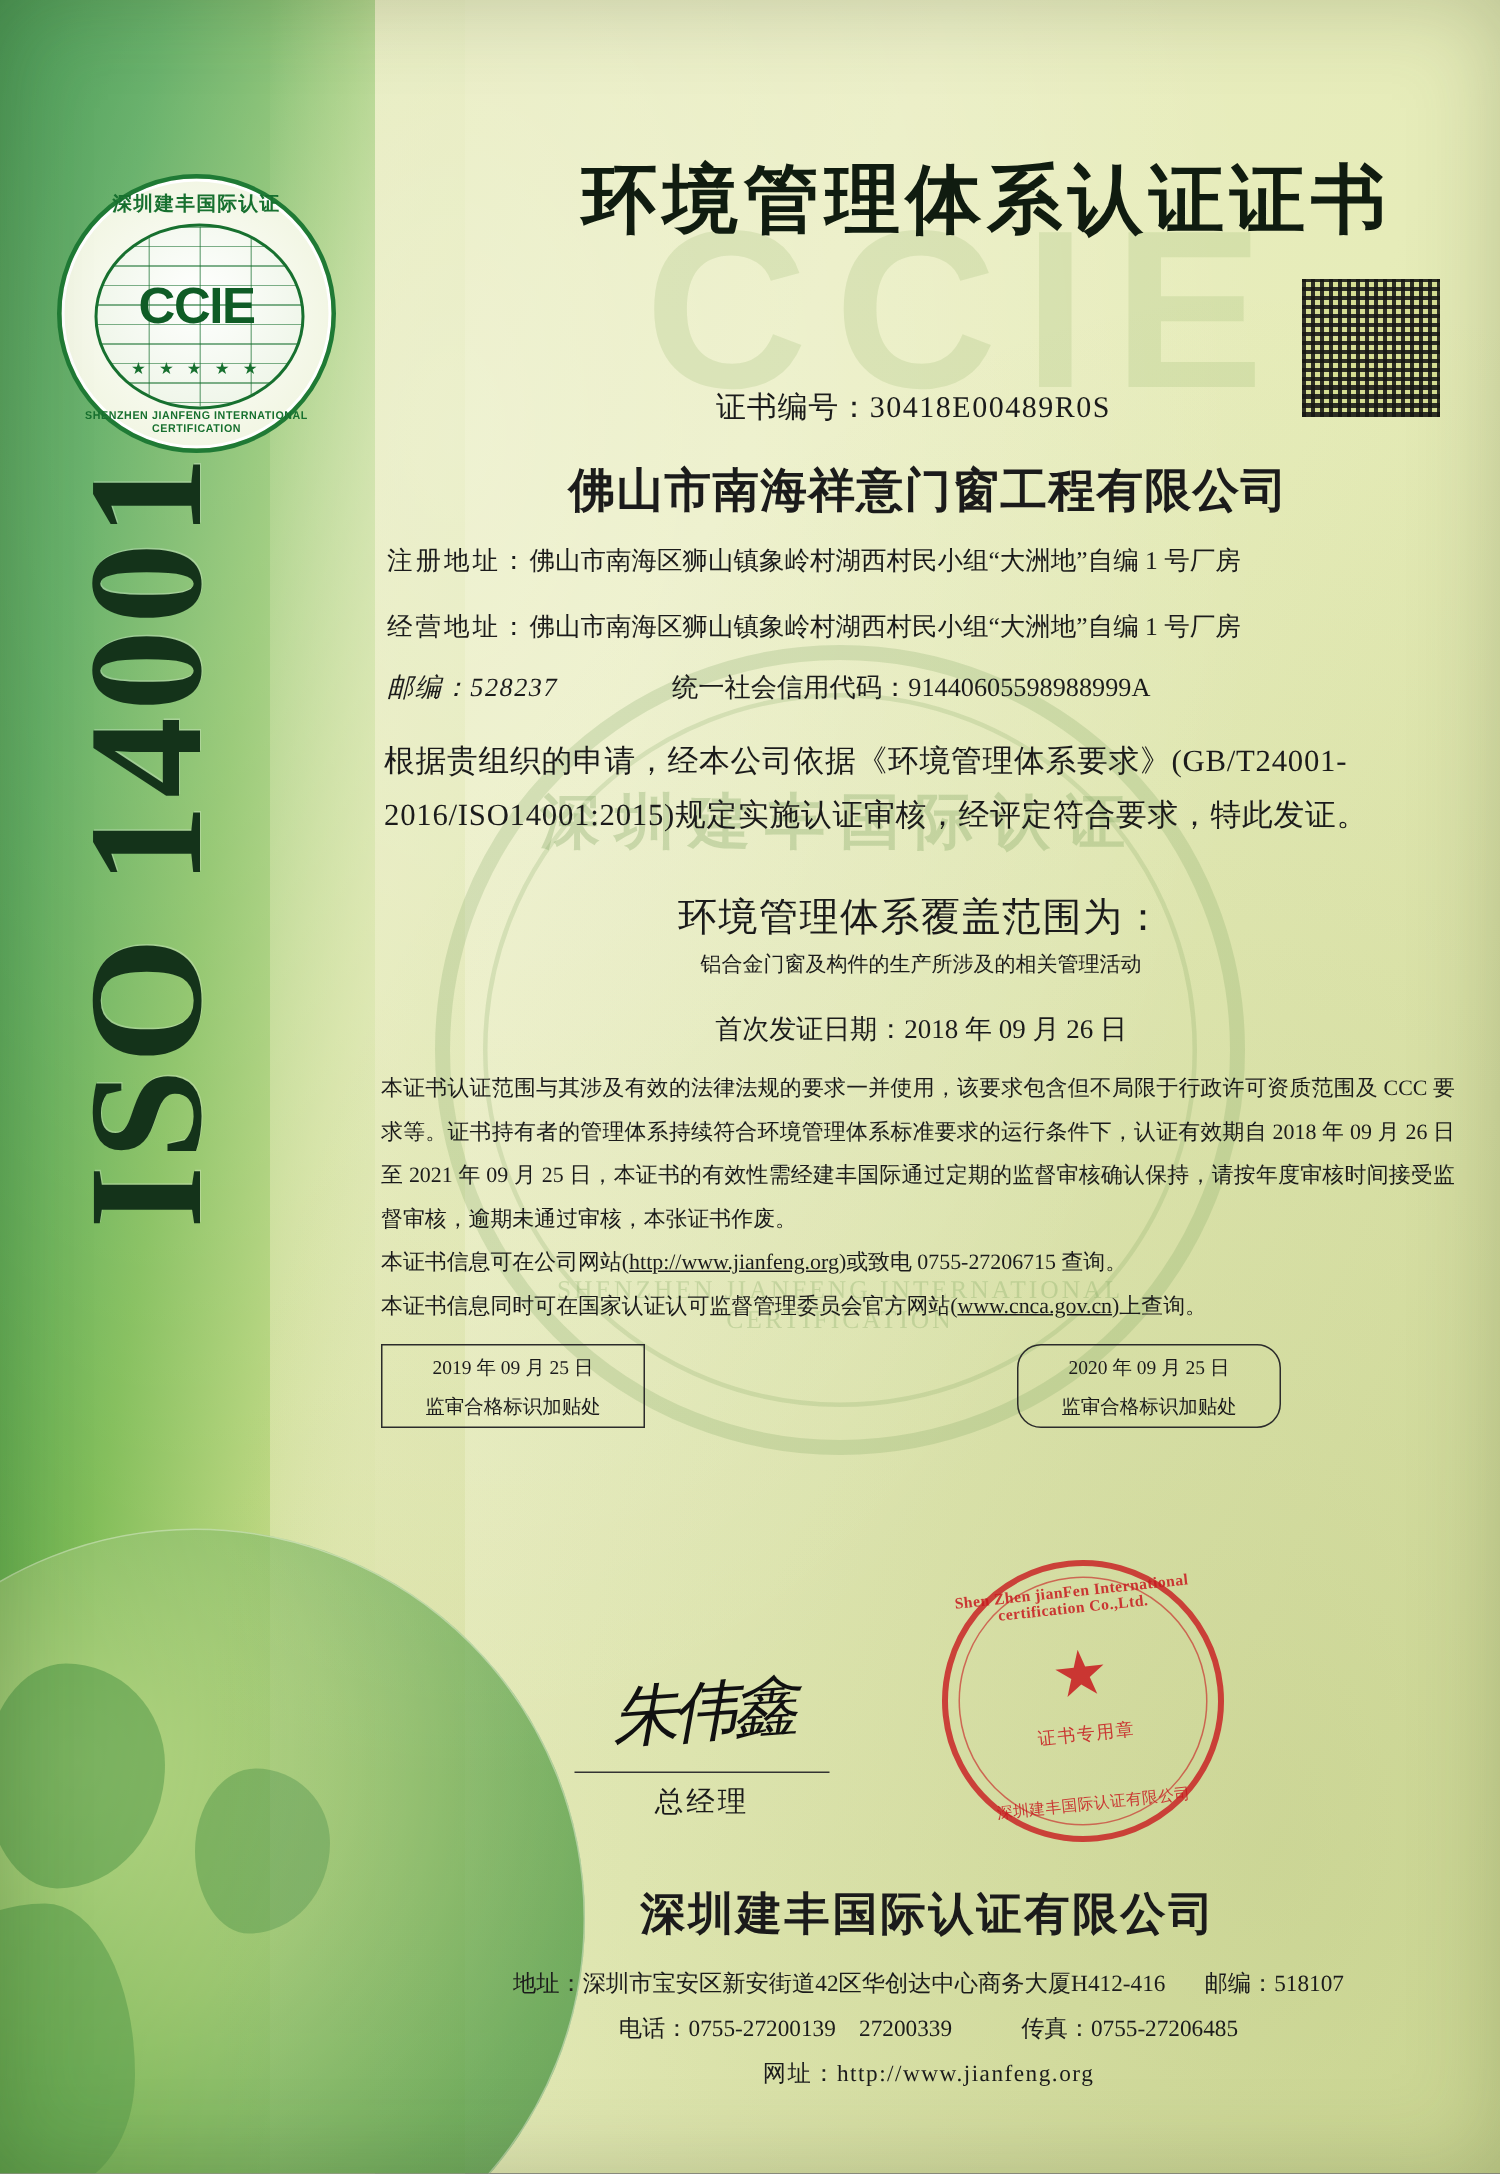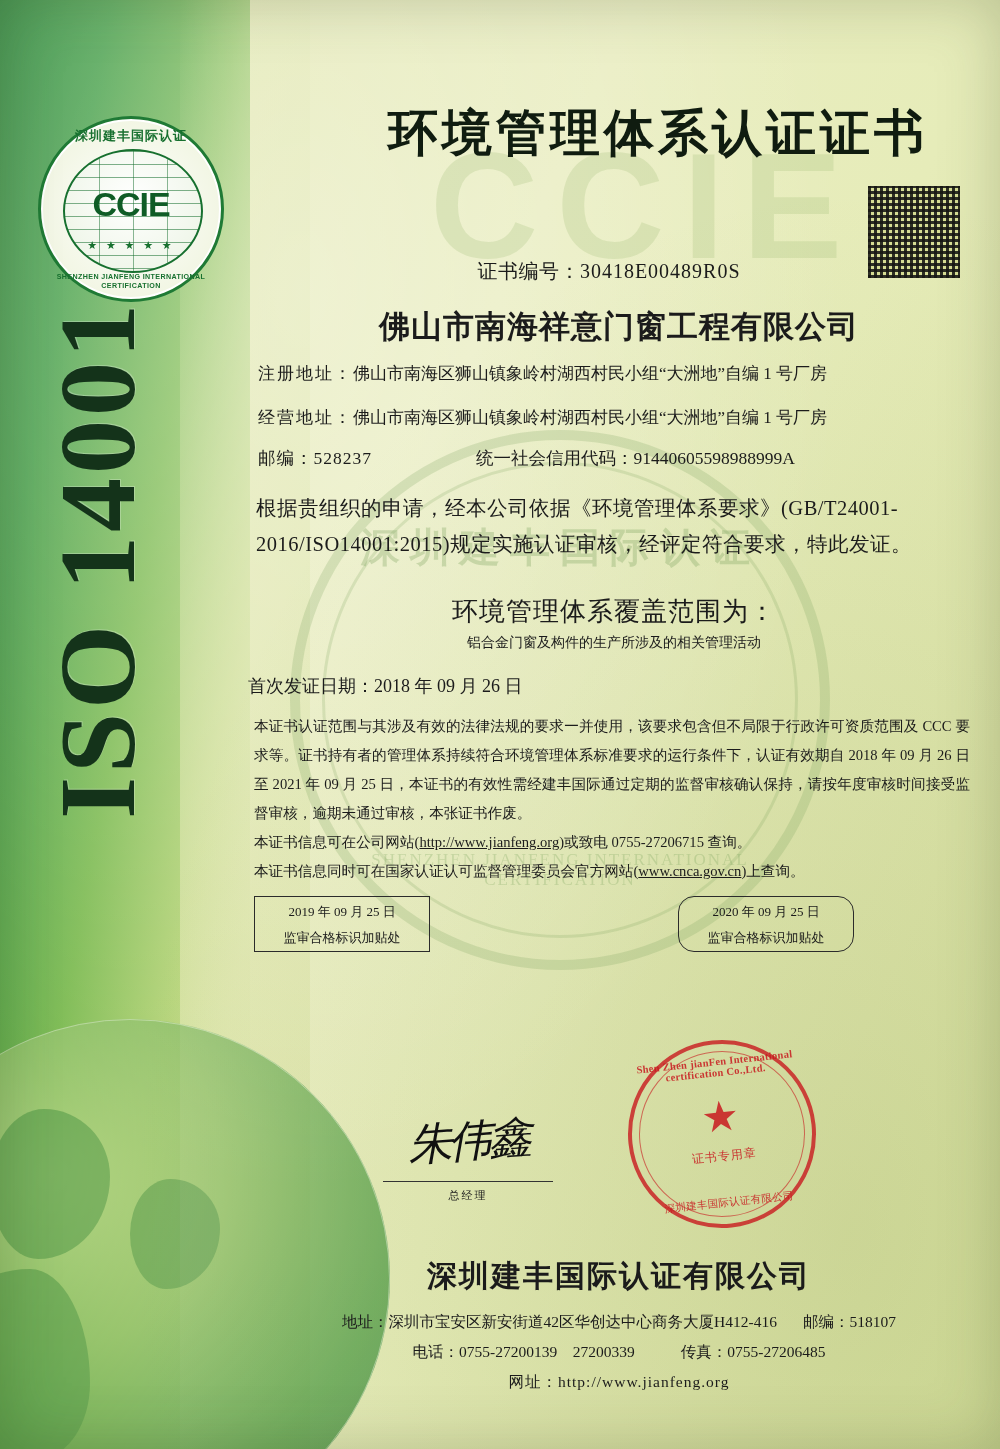--- a/index.html
+++ b/index.html
@@ -247,21 +247,21 @@
   }
   .addr-line .lbl { letter-spacing: 2px; }
   .addr1 { top: 362px; }
   .addr2 { top: 406px; }
   .postal-row {
     position: absolute;
     left: 10px; top: 446px;
     width: 700px;
     font-size: 17.5px;
   }
-  .postal-row .pc { margin-right: 104px; letter-spacing: 1px;}
+  .postal-row .pc { margin-right: 76px; letter-spacing: 1px; font-style: italic;}
   .paragraph {
     position: absolute;
     left: 8px; top: 490px;
     width: 710px;
     font-size: 20.5px;
     line-height: 36px;
     letter-spacing: .5px;
   }
   .scope-title {
     position: absolute;
@@ -274,21 +274,21 @@
   .scope-body {
     position: absolute;
     left: 0; right: 0; top: 634px;
     text-align: center;
     font-size: 14px;
     padding-right: 20px;
   }
   .first-issue {
     position: absolute;
     left: 0; right: 0; top: 674px;
-    text-align: left;
+    text-align: center;
     font-size: 18px;
     padding-right: 20px;
   }
   .fine {
     position: absolute;
     left: 6px; top: 712px;
     width: 716px;
     font-size: 14.6px;
     line-height: 29px;
     text-align: justify;
@@ -322,21 +322,21 @@
     letter-spacing: -4px;
   }
   .sig .rule {
     margin-top: 10px;
     border-top: 1px solid #333;
     width: 170px;
     margin-left: auto; margin-right: auto;
   }
   .sig .role {
     margin-top: 6px;
-    font-size: 11px;
+    font-size: 19px;
     letter-spacing: 2px;
   }
   
   .red-stamp {
     position: absolute;
     left: 380px; top: 1040px;
     width: 180px; height: 180px;
     border-radius: 50%;
     border: 4px solid rgba(200,25,30,.80);
     color: rgba(200,25,30,.85);

